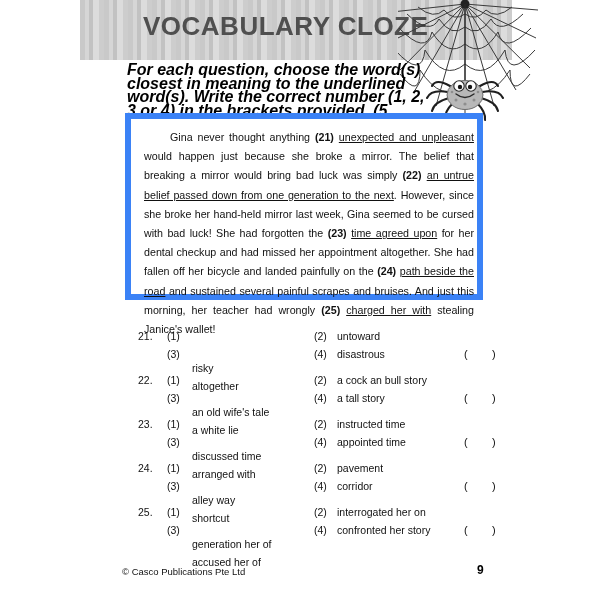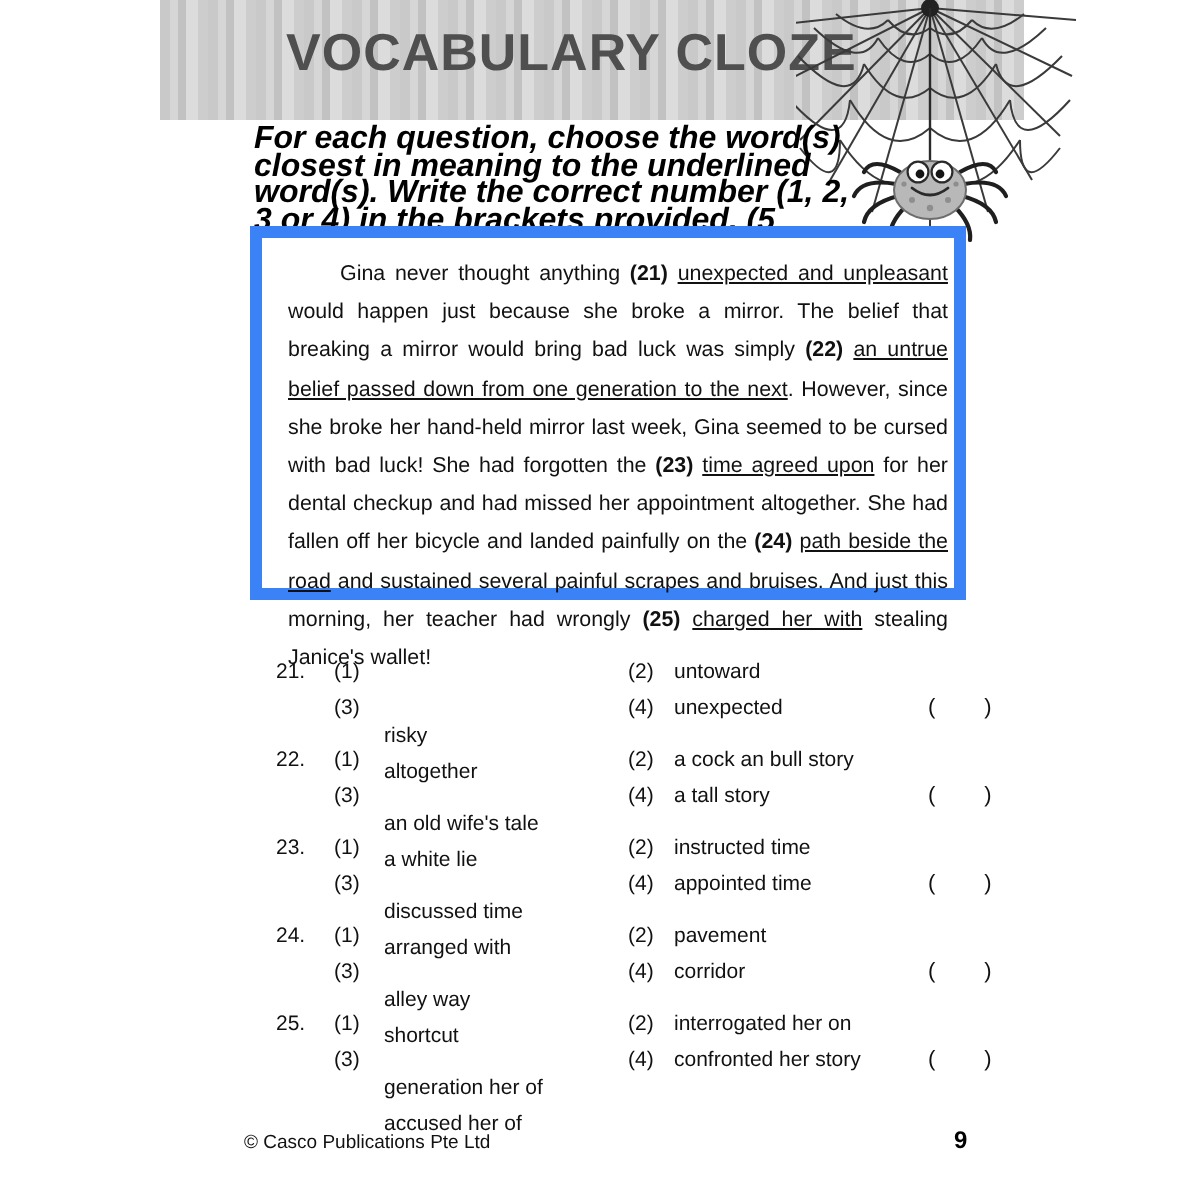--- a/index.html
+++ b/index.html
@@ -271,21 +271,21 @@
           <span class="q-num">21.</span>
           <span class="opt-mark-a">(1)</span>
           <span class="opt-text-a">risky</span>
           <span class="opt-mark-b">(2)</span>
           <span class="opt-text-b">untoward</span>
         </div>
         <div class="q-row">
           <span class="opt-mark-a">(3)</span>
           <span class="opt-text-a">altogether</span>
           <span class="opt-mark-b">(4)</span>
-          <span class="opt-text-b">unexpected</span>
+          <span class="opt-text-b">disastrous</span>
           <span class="bracket">(        )</span>
         </div>
       </div>
       <div class="q-block">
         <div class="q-row">
           <span class="q-num">22.</span>
           <span class="opt-mark-a">(1)</span>
           <span class="opt-text-a">an old wife's tale</span>
           <span class="opt-mark-b">(2)</span>
           <span class="opt-text-b">a cock an bull story</span>

